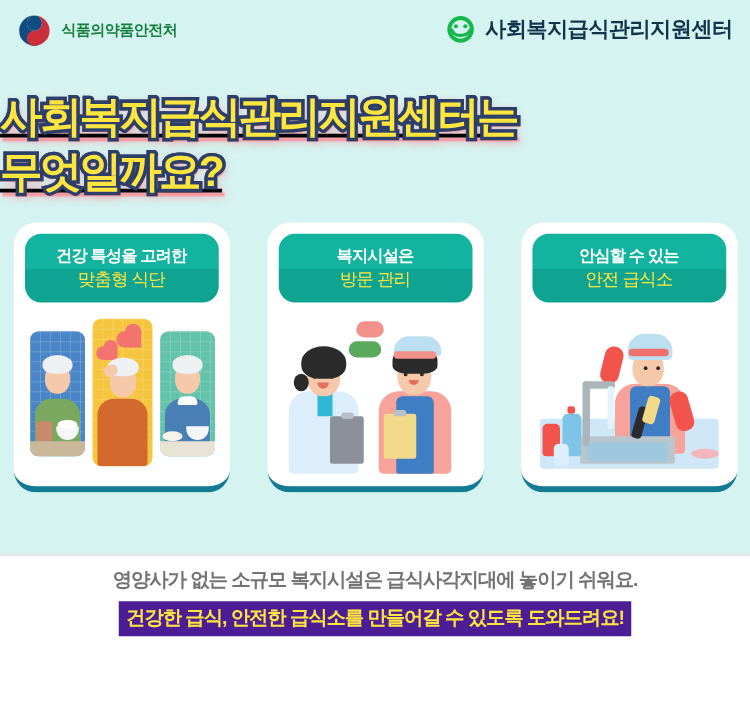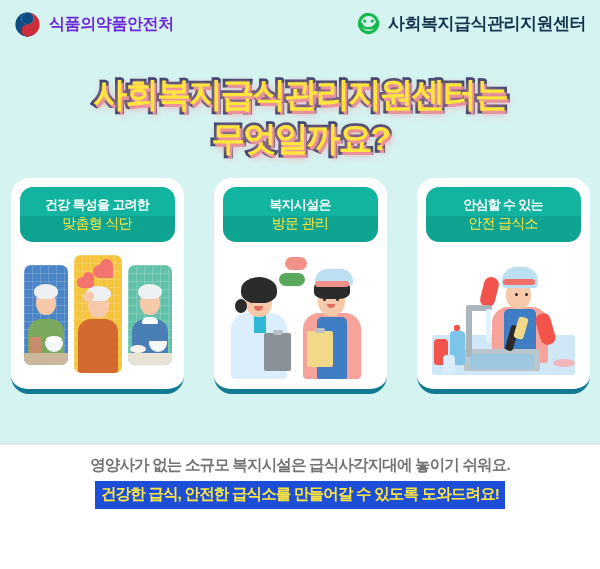--- a/index.html
+++ b/index.html
@@ -23,37 +23,37 @@
   
   .header{
     position:absolute;left:0;top:0;width:600px;height:52px;
   }
   .gov-logo{
     position:absolute;left:14px;top:11px;
     display:flex;align-items:center;gap:8px;
   }
   .taeguk{width:27px;height:27px;display:block;}
   .gov-name{
-    font-size:16px;font-weight:700;color:#6d28d9;letter-spacing:-.4px;
+    font-size:12px;font-weight:700;color:#15803d;letter-spacing:-.4px;
     white-space:nowrap;
   }
   .center-logo{
     position:absolute;right:14px;top:11px;
     display:flex;align-items:center;gap:7px;
   }
   .smiley{width:25px;height:25px;display:block;}
   .center-name{
     font-size:17px;font-weight:700;color:#13334d;letter-spacing:-.5px;
     white-space:nowrap;
   }
 
   
   .title-wrap{
     position:absolute;left:0;top:72px;width:600px;
-    text-align:center;
+    text-decoration:underline;
   }
   .title-line{
     font-size:34px;font-weight:800;line-height:1.30;
     color:#ffe63f;letter-spacing:-2.2px;
     -webkit-text-stroke:5.5px #2c3f6b;
     paint-order:stroke fill;
     text-shadow:
        0 0 6px rgba(246,150,160,.85),
        2px 3px 0 rgba(246,150,160,.9),
        3px 4px 7px rgba(246,150,160,.6);
@@ -120,21 +120,21 @@
   .bottom{
     position:absolute;left:0;top:452px;width:600px;text-align:center;
   }
   .b1,.b2{
     font-size:15.5px;font-weight:800;color:#737373;letter-spacing:-.85px;
     line-height:1.62;white-space:nowrap;
   }
   .hl-wrap{margin-top:4px;}
   .hl{
     display:inline-block;
-    background:#1d4ed8;
+    background:#4c1d95;
     color:#ffe63f;
     font-size:15.5px;font-weight:800;letter-spacing:-.85px;
     padding:3px 6px 4px 6px;
     white-space:nowrap;
   }
 </style>
 </head>
 <body>
 
 <div class="page">

